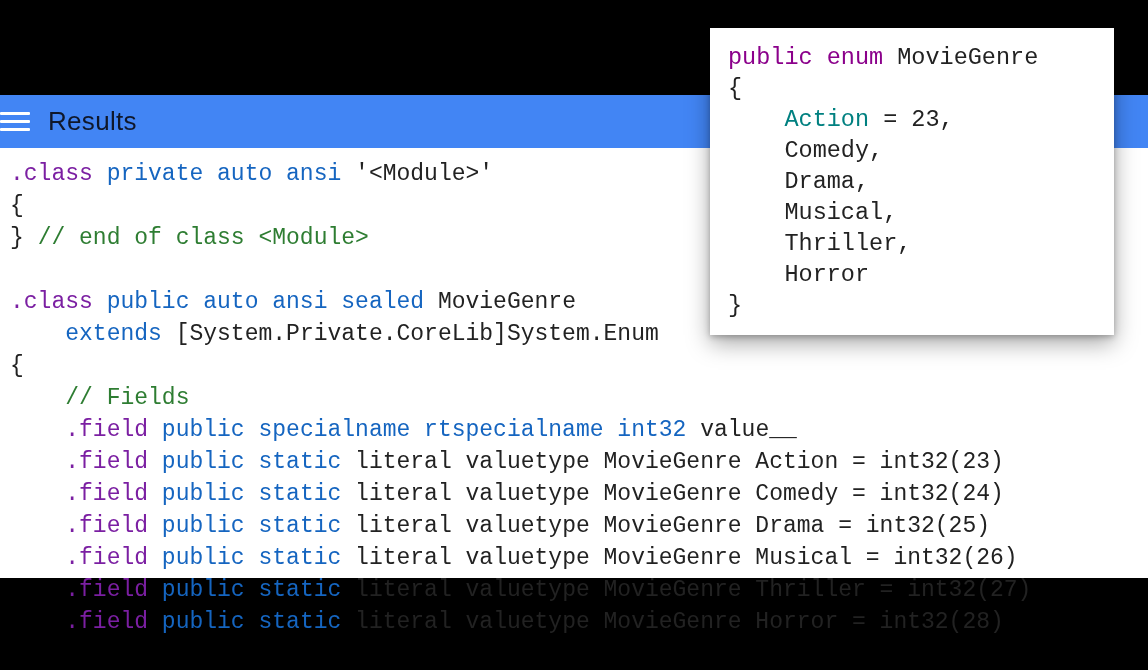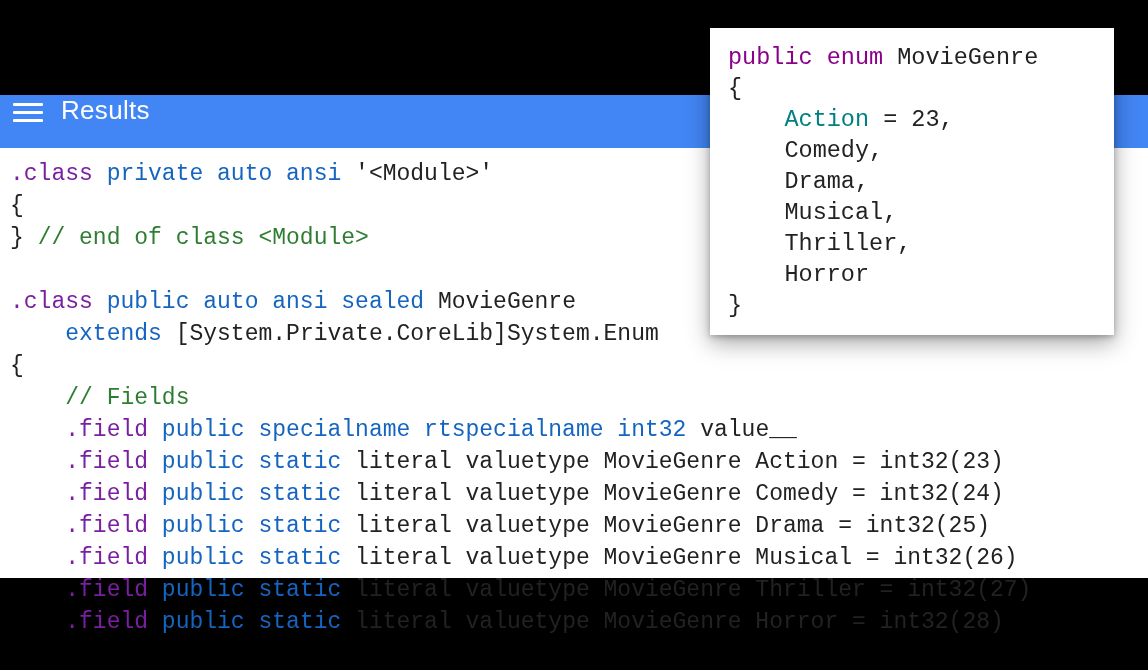--- a/index.html
+++ b/index.html
@@ -14,25 +14,25 @@
   }
 
   .top-black {
     width: 100%;
     height: 95px;
     background: #000;
   }
 
   .results-bar {
     background: #4285f4;
-    color: #ffffff;
+    color: #0f172a;
     display: flex;
-    align-items: flex-start;
+    align-items: center;
     height: 53px;
-    padding-left: 13px;
+    padding-left: 0;
   }
 
   .hamburger {
     display: flex;
     flex-direction: column;
     justify-content: center;
     gap: 5px;
     width: 34px;
     height: 34px;
     cursor: pointer;

